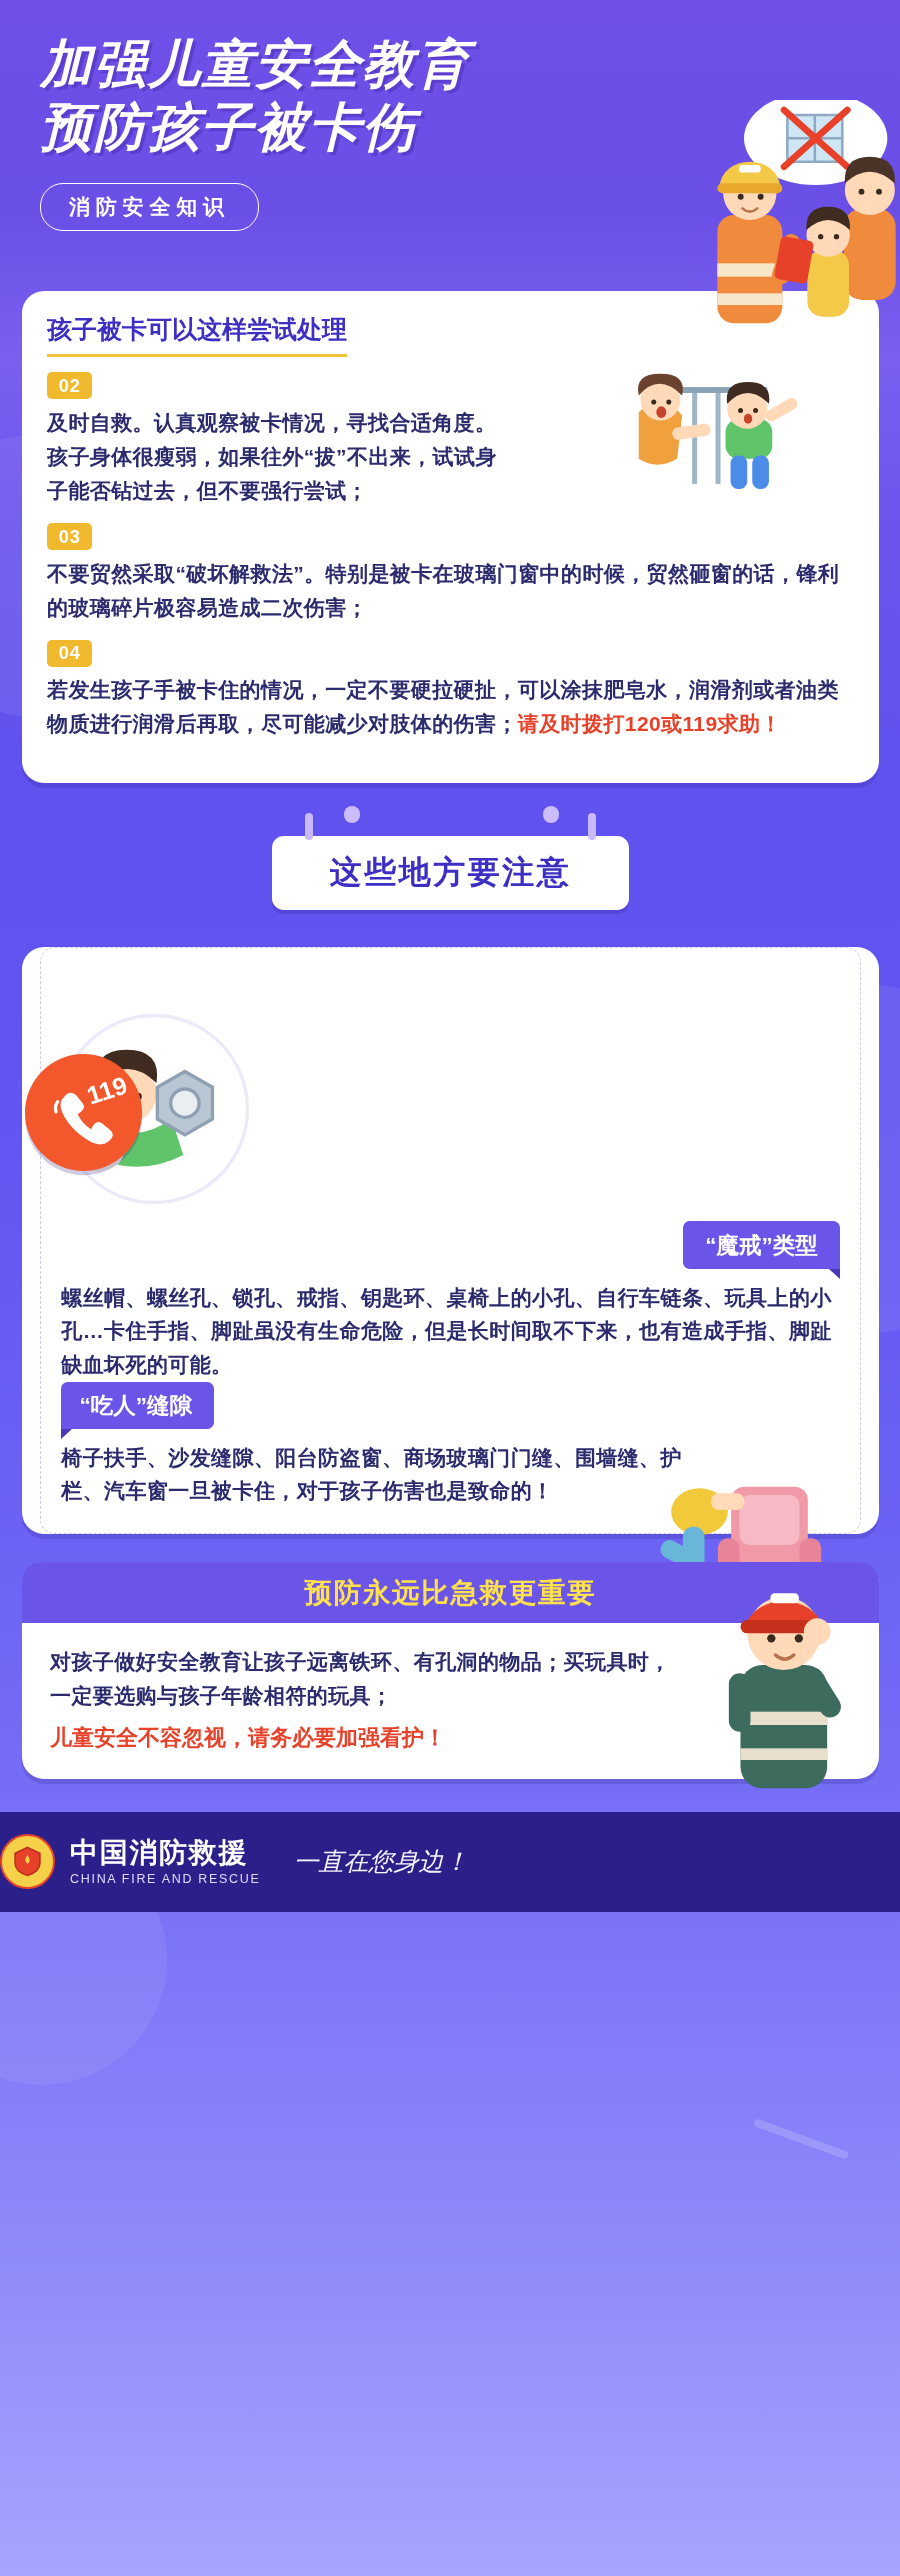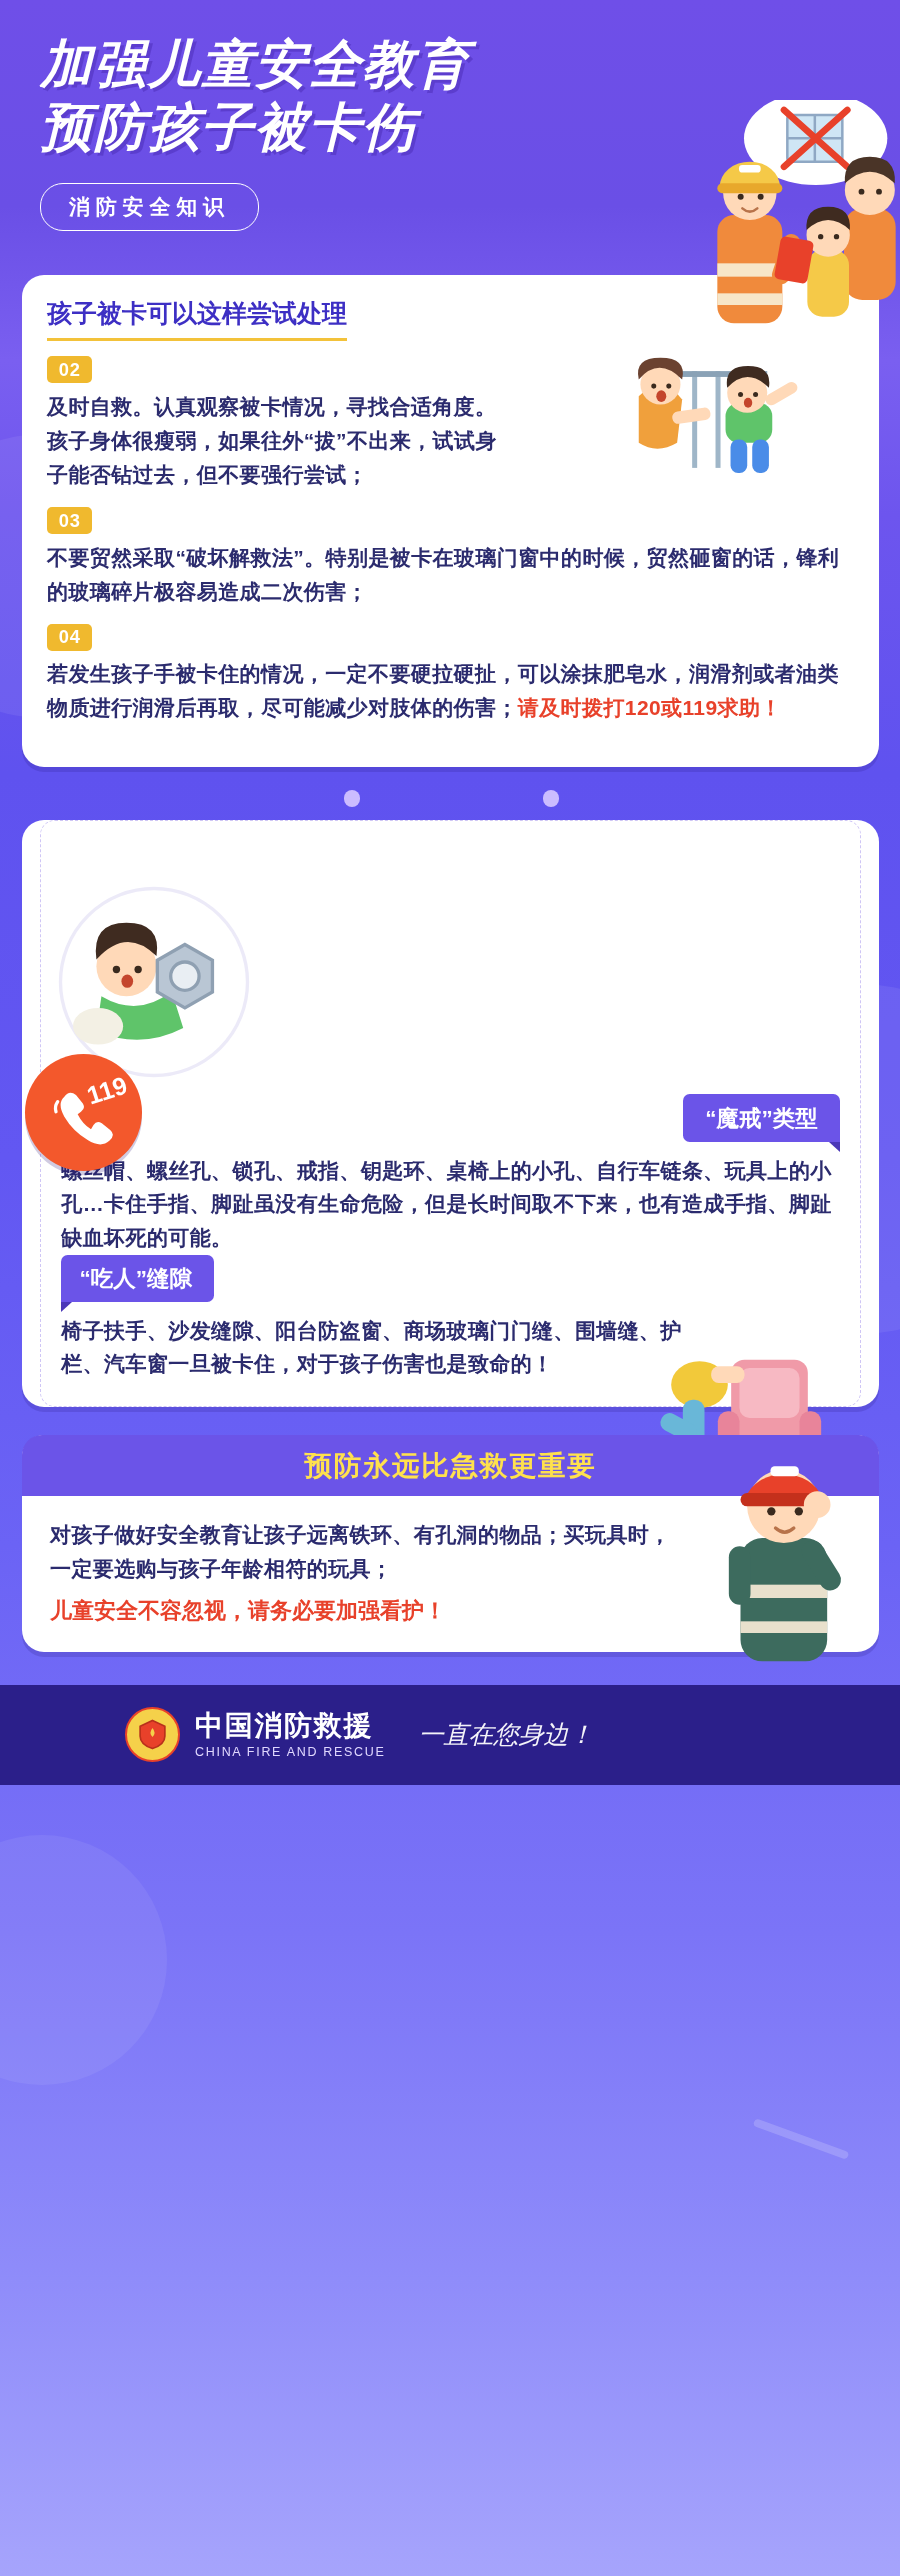--- a/index.html
+++ b/index.html
@@ -73,20 +73,21 @@
   
   .card {
     position: relative;
     margin: 0 22px;
     background: #ffffff;
     border-radius: 22px;
     box-shadow: 0 5px 0 rgba(40,20,120,0.18);
   }
   .card-inner {
     padding: 22px 25px 27px 25px;
+    margin-top: 16px;
   }
   .card-title {
     display: inline-block;
     color: #3d2fc4;
     font-size: 25px;
     font-weight: bold;
     padding-bottom: 8.3px;
     border-bottom: 3.3px solid #f3c23a;
     margin-bottom: 15px;
   }
@@ -270,21 +271,20 @@
     margin-top: 8.3px;
   }
 
   
   .footer {
     margin-top: 33px;
     height: 100px;
     background: #2b1f8a;
     display: flex;
     align-items: center;
-    padding-left: 125px;
     position: relative;
   }
   .footer-logo {
     width: 55px; height: 55px;
     border-radius: 50%;
     background: #f5d14a;
     border: 2.5px solid #e8412a;
     display: flex; align-items: center; justify-content: center;
     margin-right: 15px;
   }
@@ -436,20 +436,23 @@
     <svg width="65" height="65" viewBox="0 0 78 78">
       <path d="M16 20 q6 -8 14 -2 l8 10 q4 6 -2 10 l-4 3 q6 12 16 18 l3 -5 q4 -6 10 -2 l10 8 q7 6 -1 13 q-10 9 -26 -1 q-18 -11 -28 -28 q-9 -16 0 -24z" fill="#ffffff"></path>
       <path d="M8 26 q-4 6 -2 12" stroke="#ffffff" stroke-width="4" fill="none" stroke-linecap="round"></path>
     </svg>
     <span class="num">119</span>
   </div>
 
   <div class="ribbon-wrap" style="margin-top:53px;">
     <div class="hanger-dot" style="left:calc(50% - 107px);"></div>
     <div class="hanger-dot" style="left:calc(50% + 92px);"></div>
+    <div class="ribbon">
+      <span>这些地方要注意</span>
+    </div>
   </div>
 
   <div class="card" style="margin-top:37px;">
     <div class="dashed">
 
       <div style="position:relative; margin-top:250px;">
 
         <svg viewBox="0 0 230 230" style="position:absolute; left:-3.3px; top:-208px; width:192px; height:192px;">
           <circle cx="115" cy="115" r="112" fill="#ffffff" stroke="#eceaf8" stroke-width="4"></circle>
 

